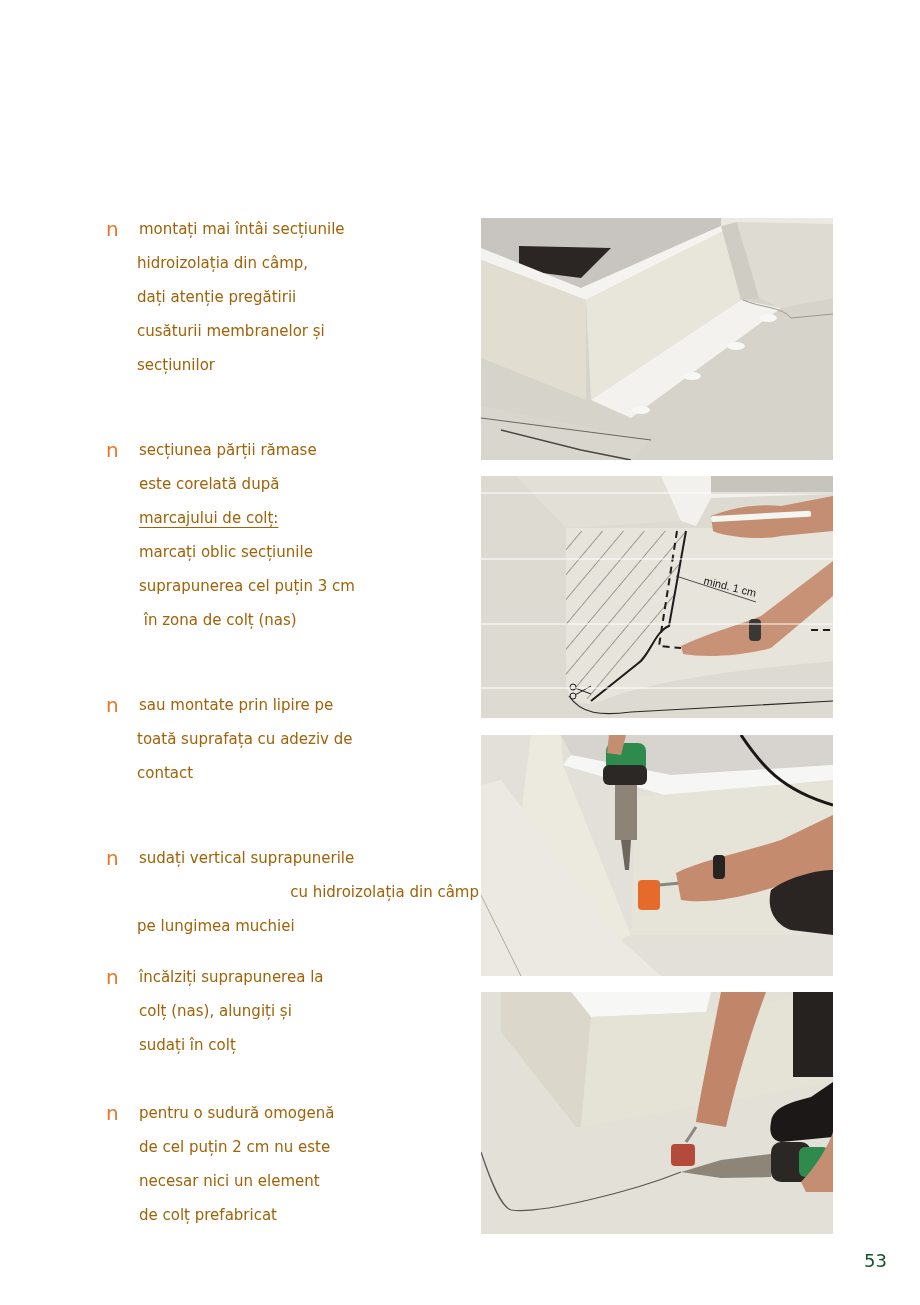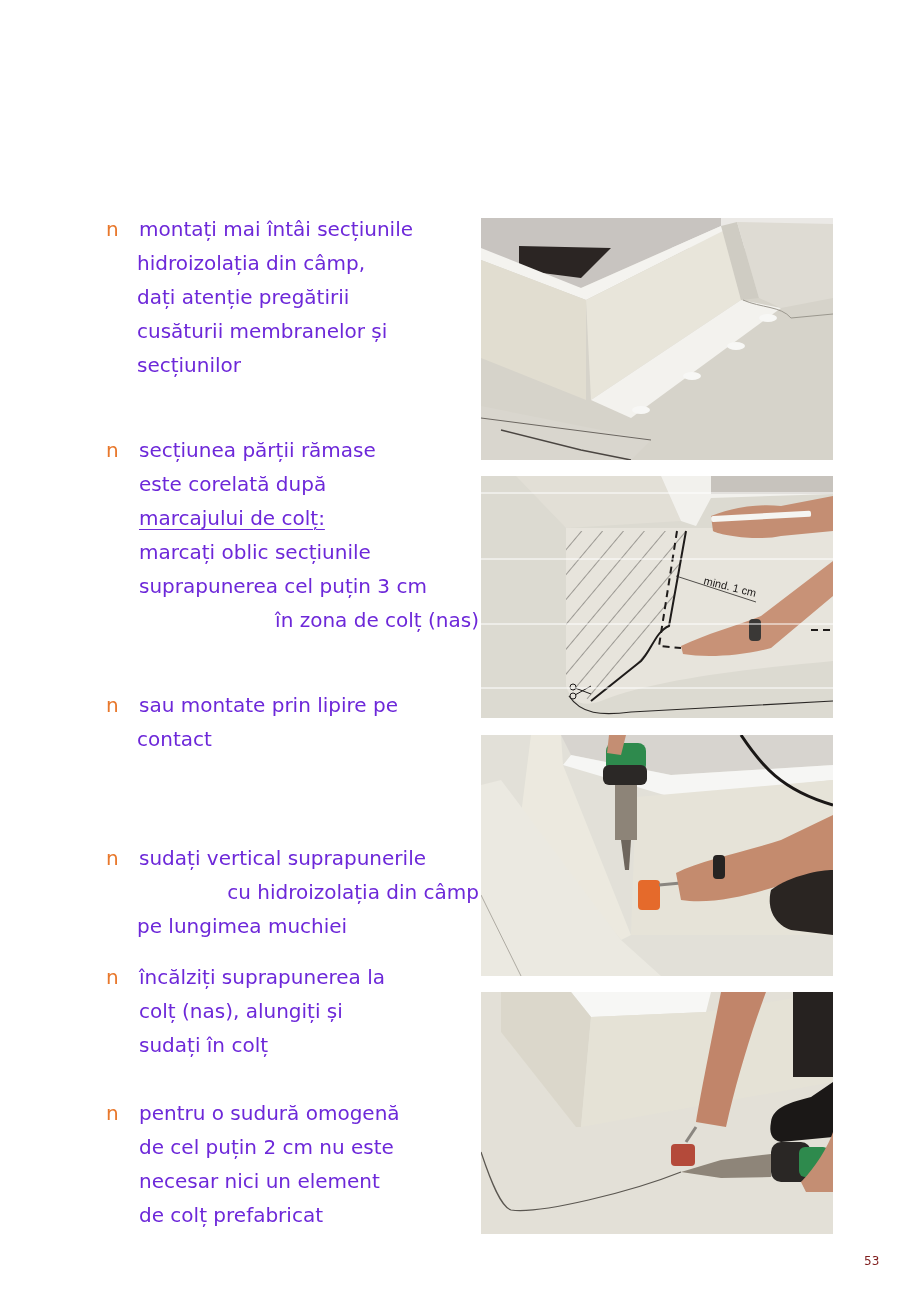--- a/index.html
+++ b/index.html
@@ -36,24 +36,24 @@
       color: #e8782c;
     }
     .bullet-lines {
       position: absolute;
       left: 33px;
       top: 0;
       width: 340px;
     }
     .bullet-line {
       display: block;
-      font-size: 20px;
+      font-size: 15px;
       line-height: 34px;
       white-space: nowrap;
-      color: #6d28d9;
+      color: #a16207;
       letter-spacing: 0px;
     }
     .bullet-line.u {
       text-decoration: underline;
       text-underline-offset: 4px;
       text-decoration-thickness: 1px;
       text-align: center;
     }
 
     
@@ -63,23 +63,23 @@
       width: 352px;
       overflow: hidden;
       background: #dcdad2;
     }
     .photo svg { display: block; width: 100%; height: 100%; }
 
     .page-number {
       position: absolute;
       left: 864px;
       top: 1250px;
-      font-size: 12px;
+      font-size: 18px;
       line-height: 22px;
-      color: #7f1d1d;
+      color: #14532d;
     }
   </style>
 </head>
 <body>
 
 <div class="page">
 
   <div class="bullet-item" style="top:212px;">
     <span class="bullet-marker">n</span>
     <div class="bullet-lines">
@@ -92,28 +92,29 @@
   </div>
 
   <div class="bullet-item" style="top:433px;">
     <span class="bullet-marker">n</span>
     <div class="bullet-lines">
       <span class="bullet-line">secțiunea părții rămase</span>
       <span class="bullet-line">este corelată după</span>
       <span class="bullet-line u" style="display:inline-block;">marcajului de colț:</span>
       <span class="bullet-line">marcați oblic secțiunile</span>
       <span class="bullet-line">suprapunerea cel puțin 3 cm</span>
-      <span class="bullet-line" style="white-space:pre;text-align:right;"> în zona de colț (nas)</span>
+      <span class="bullet-line" style="white-space:pre;"> în zona de colț (nas)</span>
     </div>
   </div>
 
   <div class="bullet-item" style="top:688px;">
     <span class="bullet-marker">n</span>
     <div class="bullet-lines">
       <span class="bullet-line">sau montate prin lipire pe</span>
+      <span class="bullet-line" style="margin-left:-2px;">toată suprafața cu adeziv de</span>
       <span class="bullet-line" style="margin-left:-2px;">contact</span>
     </div>
   </div>
 
   <div class="bullet-item" style="top:841px;">
     <span class="bullet-marker">n</span>
     <div class="bullet-lines">
       <span class="bullet-line">sudați vertical suprapunerile</span>
       <span class="bullet-line" style="margin-left:-2px;text-align:right;">cu hidroizolația din câmp</span>
       <span class="bullet-line" style="margin-left:-2px;">pe lungimea muchiei</span>

